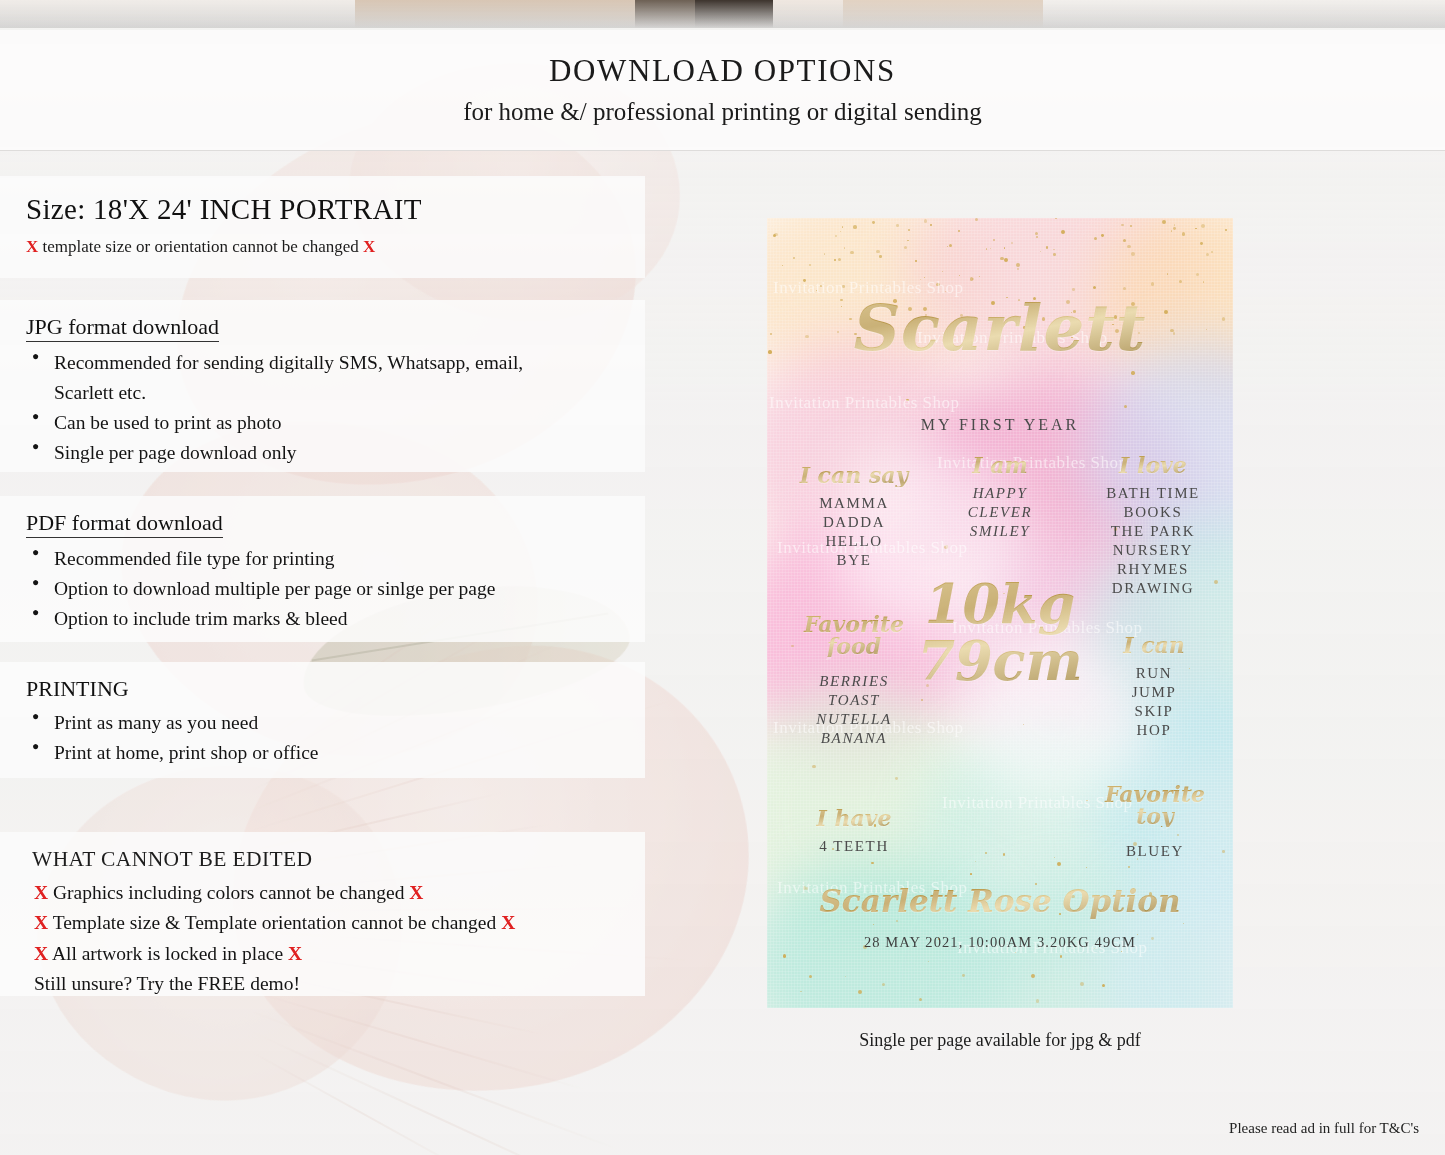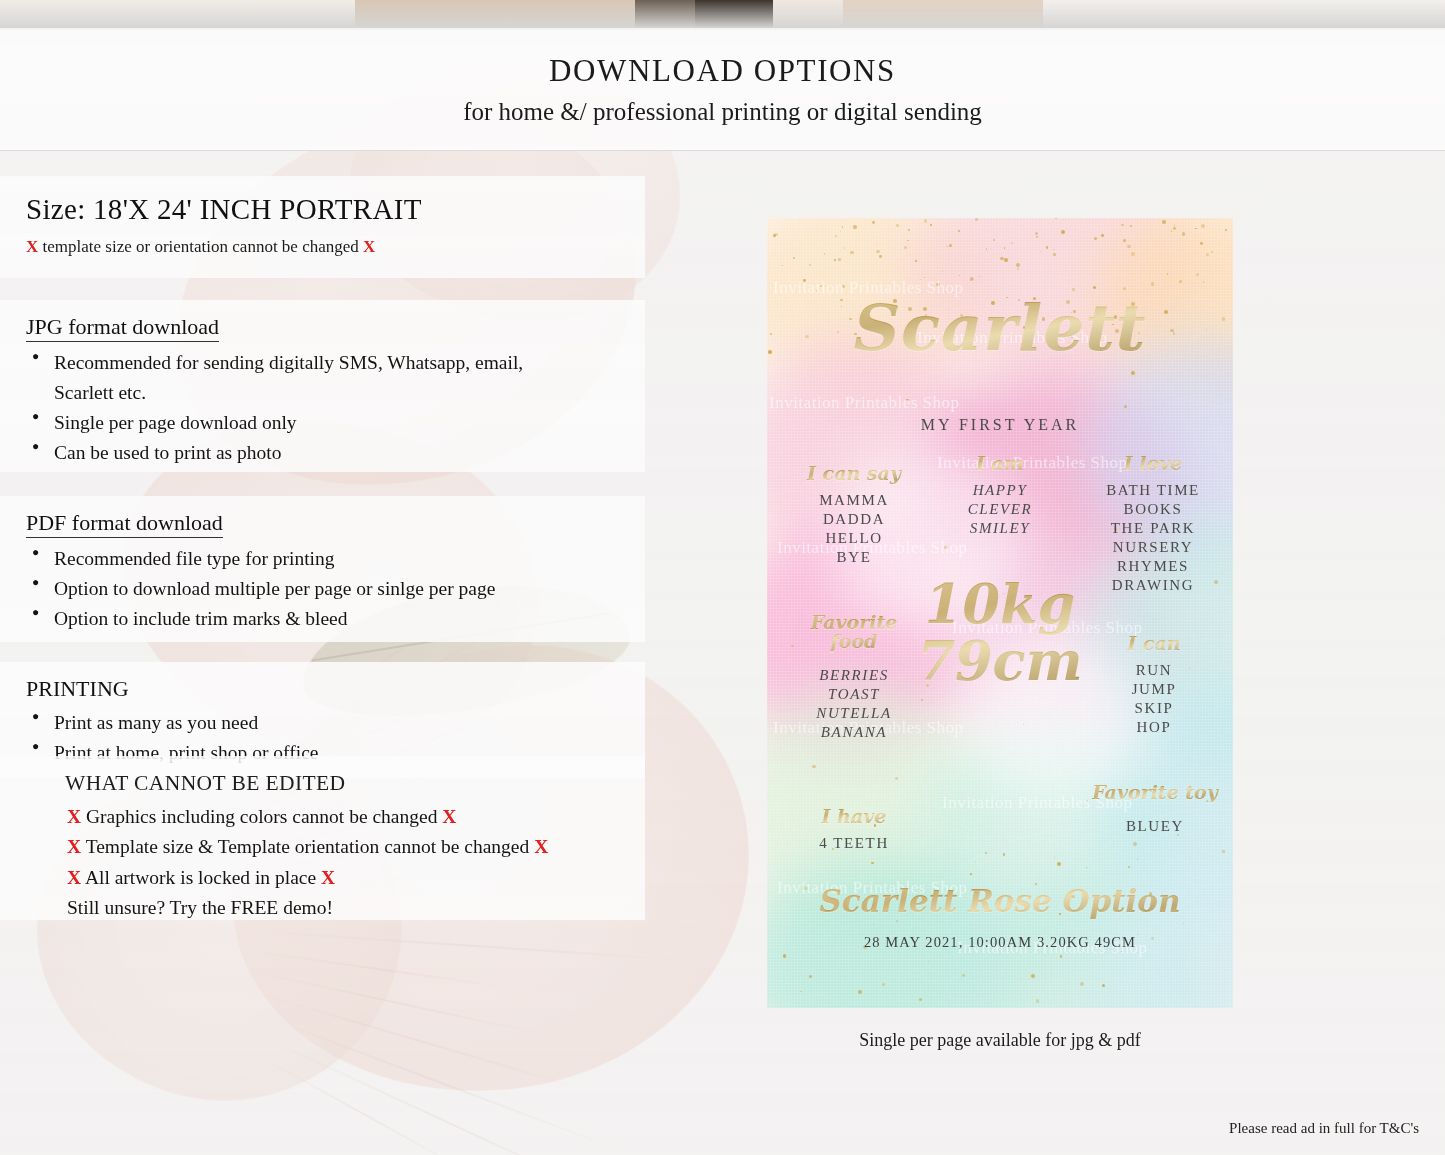--- a/index.html
+++ b/index.html
@@ -167,21 +167,21 @@
     margin: 0;
     padding-top: 11px;
     font-size: 17px;
     color: #1b1b1b;
   }
   .x-mark { color: #e02020; font-weight: 700; }
 
   .jpg-panel { top: 300px; height: 172px; }
   .pdf-panel { top: 496px; height: 146px; }
   .print-panel { top: 662px; height: 116px; }
-  .edit-panel { top: 756px; height: 164px; padding-left: 33px; }
+  .edit-panel { top: 832px; height: 164px; }
 
   .panel-head {
     margin: 0;
     padding-top: 14px;
     font-size: 22px;
     font-weight: 400;
     color: #111;
     display: inline-block;
   }
   .panel-head.underlined {
@@ -283,21 +283,21 @@
   .first-year {
     position: absolute;
     left: 0; right: 0; top: 198px;
     text-align: center;
     font-size: 16px;
     letter-spacing: 3px;
     color: #4a4a4a;
   }
   .col-block { position: absolute; text-align: center; }
   .col-label {
-    font-size: 19px;
+    font-size: 22px;
     line-height: 1.1;
     margin-bottom: 7px;
   }
   .col-items {
     font-size: 15px;
     letter-spacing: 1.6px;
     line-height: 1.27;
     color: #4b4b4b;
   }
   .big-stat {
@@ -398,22 +398,22 @@
     </p>
   </div>
 </div>
 
 <div class="panel jpg-panel">
   <div class="inner">
     <p class="panel-head underlined">JPG format download</p>
     <ul class="bullets">
       <li>Recommended for sending digitally SMS, Whatsapp, email,</li>
       <li class="cont">Scarlett etc.</li>
+      <li>Can be used to print as photo</li>
       <li>Single per page download only</li>
-      <li>Can be used to print as photo</li>
     </ul>
   </div>
 </div>
 
 <div class="panel pdf-panel">
   <div class="inner">
     <p class="panel-head underlined">PDF format download</p>
     <ul class="bullets">
       <li>Recommended file type for printing</li>
       <li>Option to download multiple per page or sinlge per page</li>

